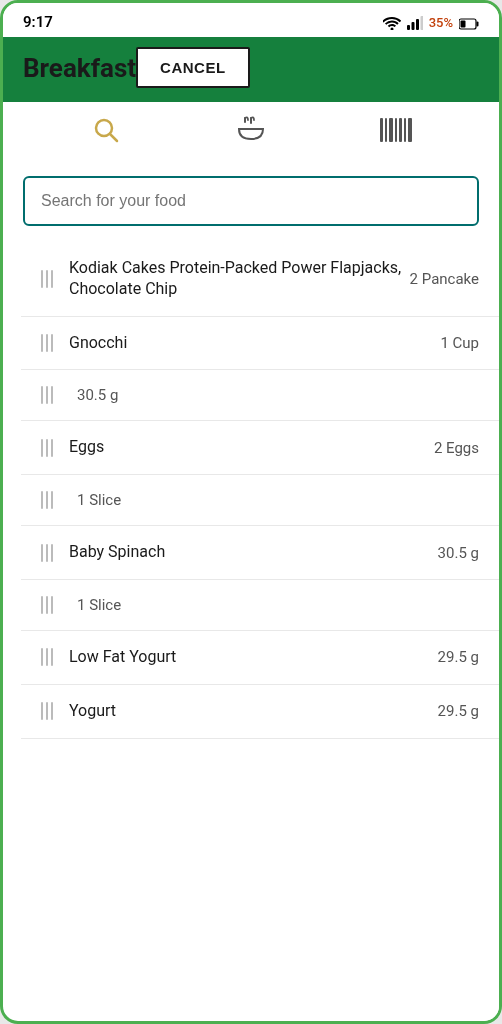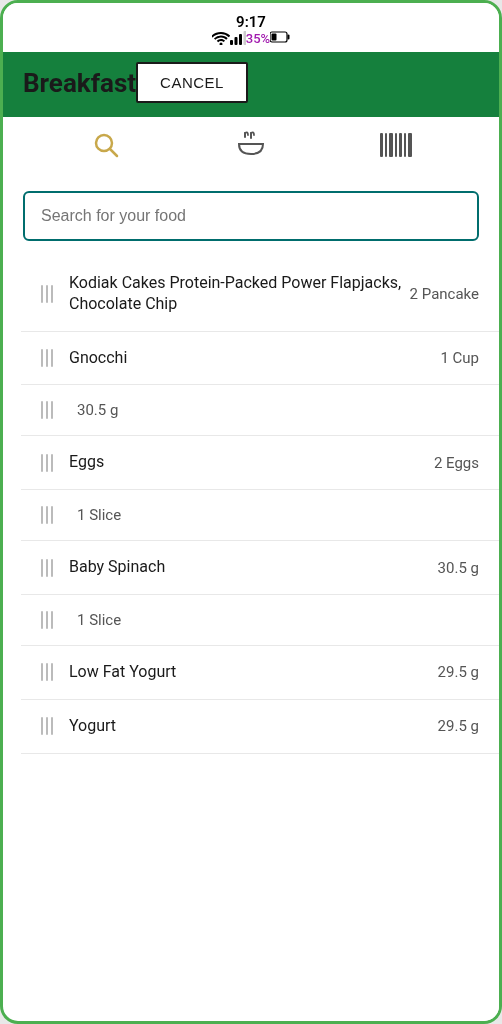--- a/index.html
+++ b/index.html
@@ -25,34 +25,34 @@
       position: relative;
     }
 
     
     .status-bar {
       display: flex;
       justify-content: space-between;
       align-items: center;
       padding: 10px 20px 6px 20px;
       background: #fff;
-      flex-direction: column;
     }
 
     .status-time {
       font-size: 15px;
       font-weight: 600;
       color: #000;
     }
 
     .status-icons {
       display: flex;
-      align-items: flex-start;
+      align-items: flex-end;
+      gap: 6px;
       font-size: 13px;
-      color: #a21caf;
+      color: #c2410c;
     }
 
     
     .header {
       display: flex;
       align-items: center;
       padding: 10px 20px 14px 20px;
       background: #15803d;
     }
 
@@ -60,21 +60,21 @@
       font-size: 26px;
       font-weight: 700;
       color: #1a1a1a;
     }
 
     .cancel-button {
       border: 2px solid #1a1a1a;
       background: #fff;
       padding: 10px 22px;
       font-size: 15px;
-      font-weight: 400;
+      font-weight: 700;
       letter-spacing: 0.5px;
       color: #1a1a1a;
       cursor: pointer;
       border-radius: 2px;
     }
 
     
     .icon-toolbar {
       display: flex;
       justify-content: space-around;

